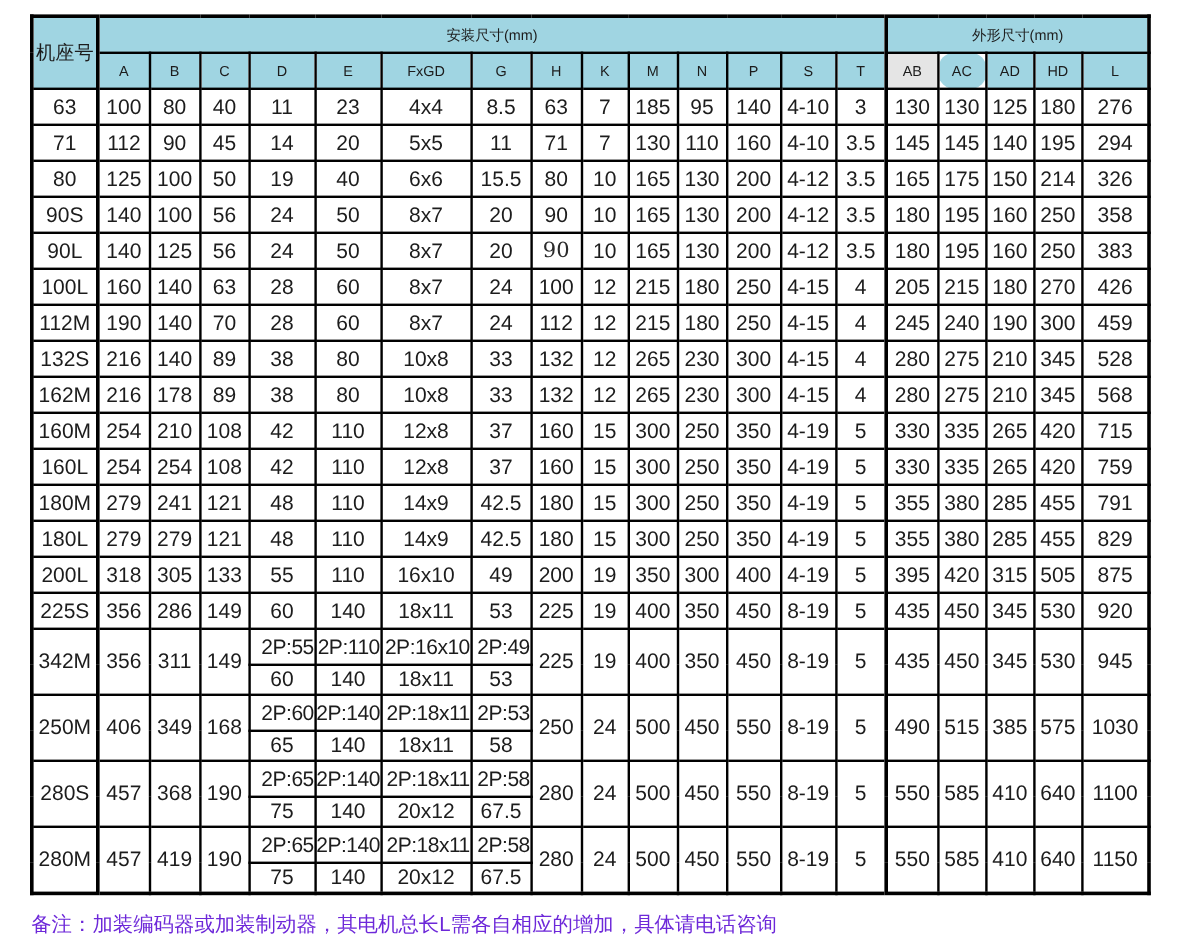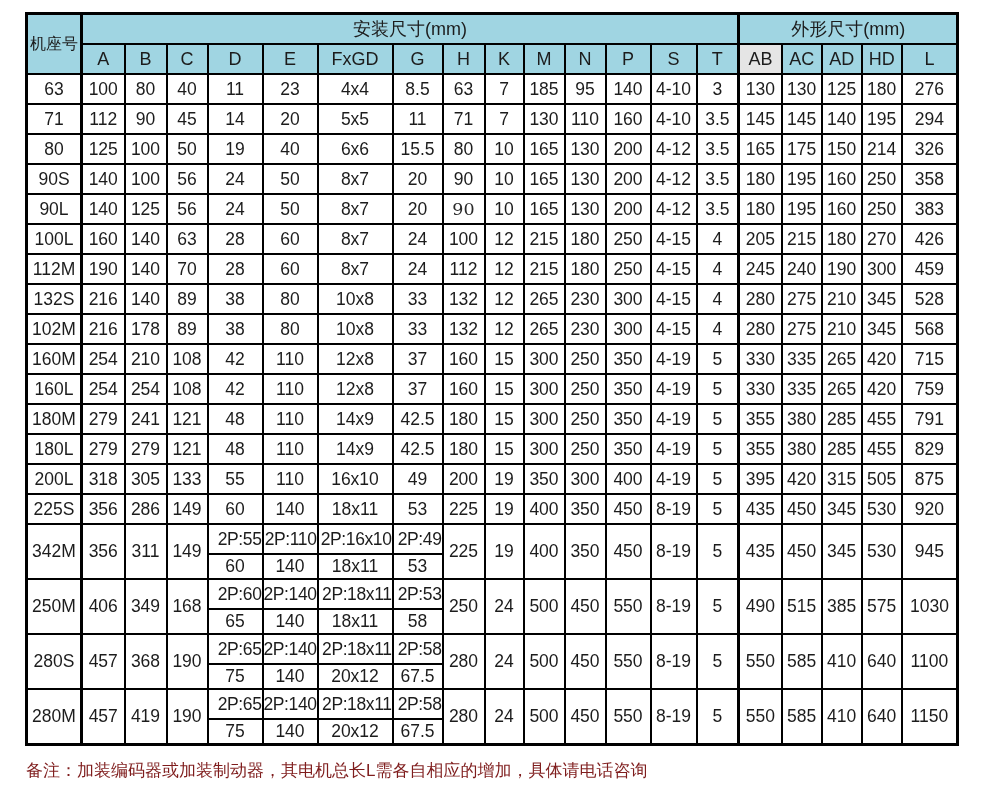--- a/index.html
+++ b/index.html
@@ -28,21 +28,21 @@
     border: 2px solid #000;
     text-align: center;
     vertical-align: middle;
     padding: 0;
     white-space: nowrap;
     overflow: hidden;
     font-weight: normal;
   }
   .dim-table thead th {
     background: #a0d5e2;
-    font-size: 18px;
+    font-size: 12px;
     height: 28px;
   }
   .dim-table thead th.corner {
     font-size: 16px;
   }
   .dim-table tbody td {
     background: #ffffff;
     font-size: 17.5px;
     height: 28px;
   }
@@ -51,21 +51,21 @@
   
   td.sp { font-size: 15.5px; letter-spacing: -0.4px; height: 23px; text-align: right; }
   tr.sub td { height: 23px; }
   
   td.serif { font-family: "DejaVu Serif", serif; font-size: 16.5px; color: #2a2a2a; }
   
   td.sm { font-size: 15.5px; }
   .footnote {
     margin: 13px 0 0 1px;
     font-size: 17px;
-    color: #7f1d1d;
+    color: #6d28d9;
   }
 </style>
 </head>
 <body>
 
 <div class="page">
   <table class="dim-table">
     <colgroup>
         <col style="width: 55px;">
         <col style="width: 43px;">
@@ -103,21 +103,21 @@
           <th style="background: rgb(160, 213, 226);">FxGD</th>
           <th style="background: rgb(160, 213, 226);">G</th>
           <th style="background: rgb(160, 213, 226);">H</th>
           <th style="background: rgb(160, 213, 226);">K</th>
           <th style="background: rgb(160, 213, 226);">M</th>
           <th style="background: rgb(160, 213, 226);">N</th>
           <th style="background: rgb(160, 213, 226);">P</th>
           <th style="background: rgb(160, 213, 226);">S</th>
           <th style="background: rgb(160, 213, 226);">T</th>
           <th class="gb" style="background: #e5e5e5;">AB</th>
-          <th style="background: rgb(160, 213, 226);">AC</th>
+          <th style="background: rgb(160, 213, 226); border-radius: 13px;">AC</th>
           <th style="background: rgb(160, 213, 226);">AD</th>
           <th style="background: rgb(160, 213, 226); margin-left: 24px;">HD</th>
           <th style="background: rgb(160, 213, 226);">L</th>
         </tr>
       </thead>
     <tbody>
         <tr>
           <td>63</td>
           <td class="gb">100</td>
           <td>80</td>
@@ -287,21 +287,21 @@
           <td>300</td>
           <td>4-15</td>
           <td>4</td>
           <td class="gb">280</td>
           <td>275</td>
           <td>210</td>
           <td>345</td>
           <td>528</td>
         </tr>
         <tr>
-          <td>102M</td>
+          <td>162M</td>
           <td class="gb">216</td>
           <td>178</td>
           <td>89</td>
           <td>38</td>
           <td>80</td>
           <td>10x8</td>
           <td>33</td>
           <td>132</td>
           <td>12</td>
           <td>265</td>

